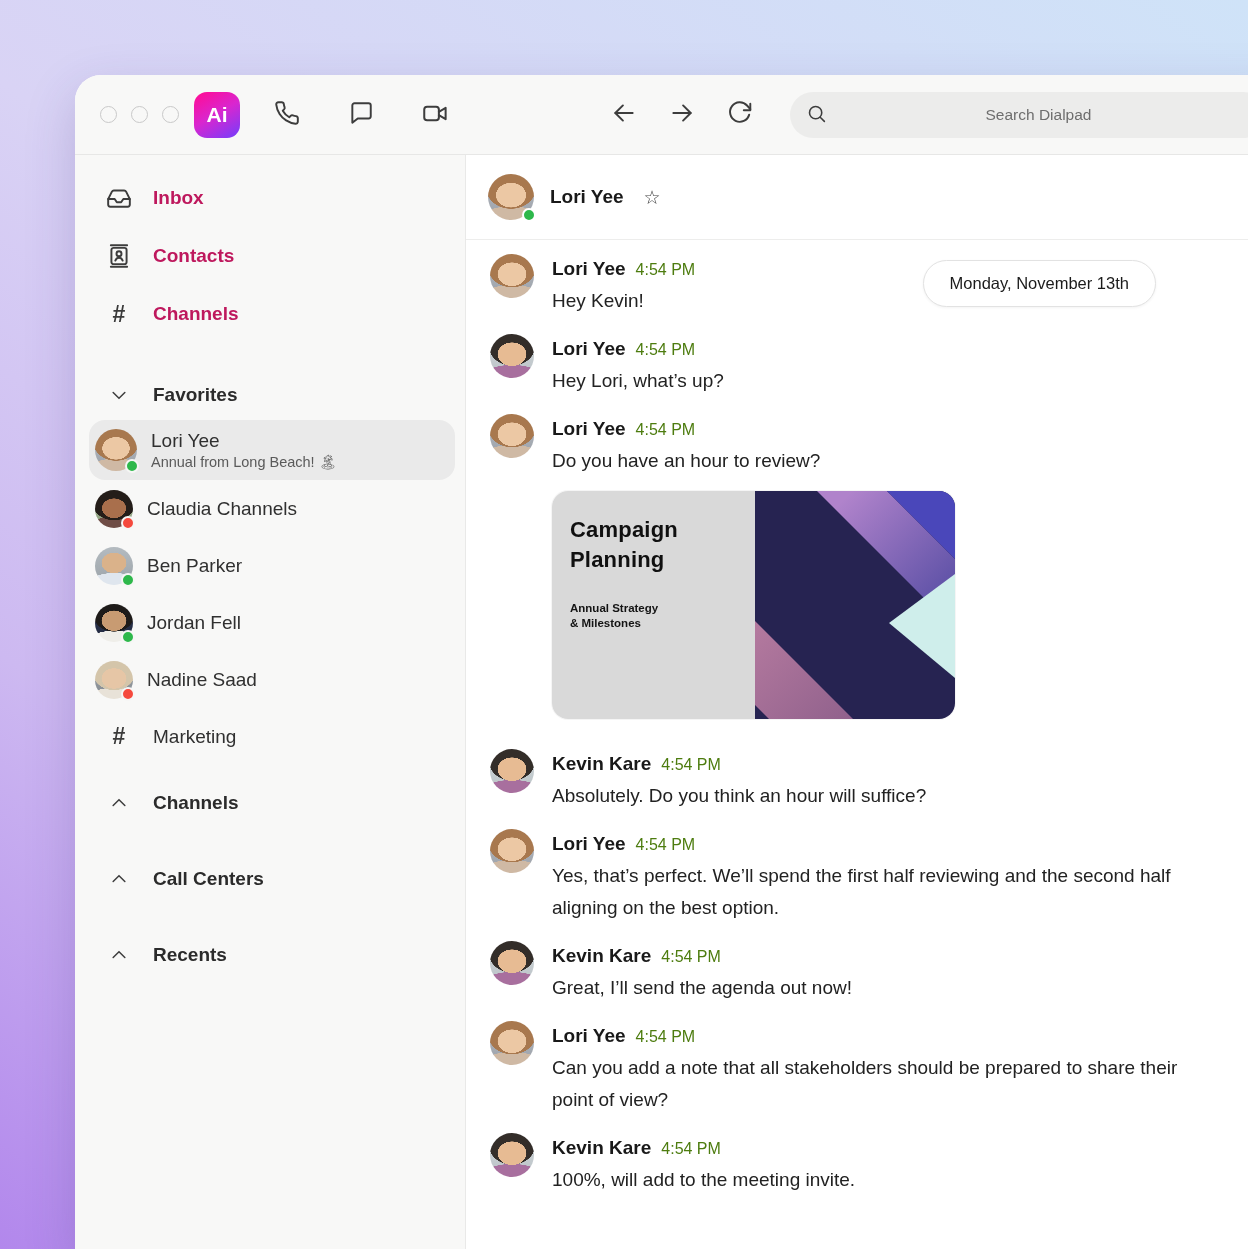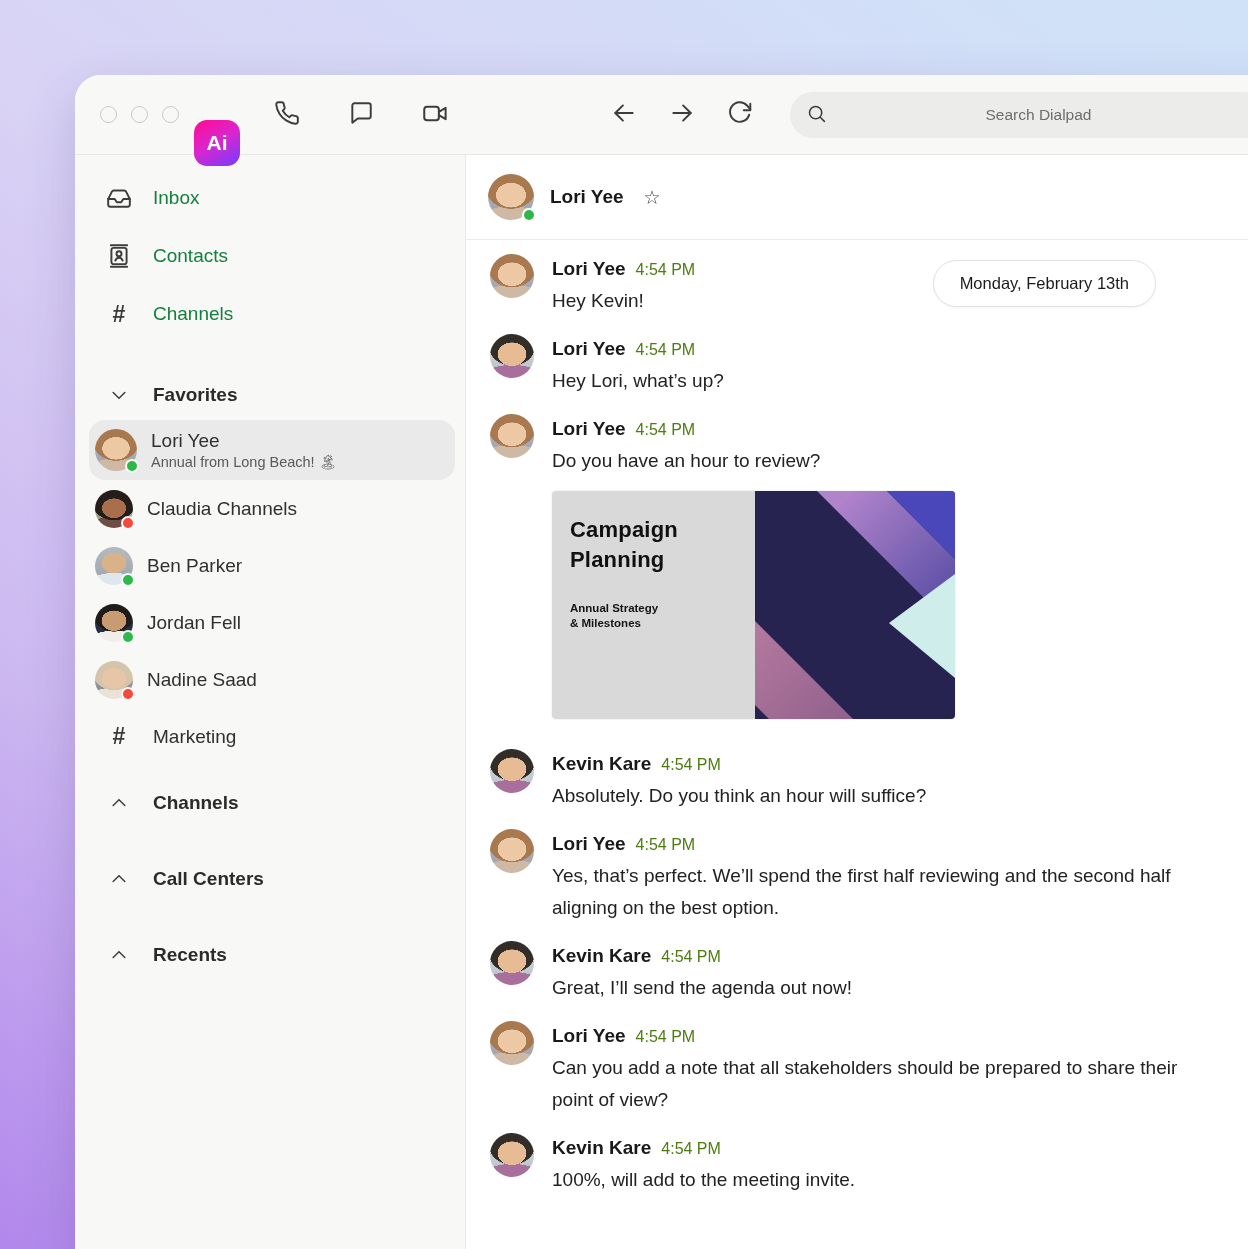--- a/index.html
+++ b/index.html
@@ -14,36 +14,36 @@
     background:#ffffff; border-radius:26px 0 0 0;
     box-shadow:0 18px 50px rgba(70,50,130,.22);
     display:flex; flex-direction:column; overflow:hidden;
   }
   
   .titlebar{ position:relative; height:80px; flex:none; background:#f8f8f7; border-bottom:1px solid #e7e7e6; }
   .traffic{ position:absolute; left:25px; top:31px; display:flex; gap:14px; }
   .traffic span{ width:17px; height:17px; border-radius:50%; border:1.6px solid #c9c9c9; background:transparent; }
   .logo{ position:absolute; left:119px; top:17px; width:46px; height:46px; border-radius:13px;
     background:linear-gradient(150deg,#fb0f9b 8%,#d926cf 48%,#7d3bf8 95%);
-    color:#fff; font-weight:700; font-size:21px; display:flex; align-items:center; justify-content:center;margin-top:28px; }
+    color:#fff; font-weight:700; font-size:21px; display:flex; align-items:center; justify-content:center; }
   .tb-icons{ position:absolute; left:191px; top:19px; display:flex; gap:32px; }
   .tb-icons .icon-btn, .nav-icons .icon-btn{ width:42px; height:42px; display:flex; align-items:center; justify-content:center; }
   svg.ic{ stroke:#3d3d3d; fill:none; stroke-width:1.8; stroke-linecap:round; stroke-linejoin:round; }
   .nav-icons{ position:absolute; left:528px; top:19px; display:flex; gap:16px; }
   .search-pill{ position:absolute; left:715px; right:22px; top:17px; height:46px; border-radius:23px;
     background:#ececeb; display:flex; align-items:center; padding:0 16px; }
   .search-pill input{ flex:1; border:none; outline:none; background:transparent; text-align:center;
     font-family:"Liberation Sans",sans-serif; font-size:15.5px; color:#5c5c5c; }
   .search-pill input::placeholder{ color:#6e6e6e; opacity:1; }
   
   .main{ flex:1; display:flex; min-height:0; }
   .sidebar{ width:391px; flex:none; background:#f8f8f7; border-right:1px solid #e9e9e8; padding-top:14px; }
   .side-row{ height:58px; display:flex; align-items:center; padding-left:30px; gap:20px; }
   .side-ic{ width:28px; display:flex; justify-content:center; }
-  .side-label{ font-size:19px; color:#15803d; font-weight:400; }
+  .side-label{ font-size:19px; color:#be185d; font-weight:700; }
   .hash{ font-size:23px; font-weight:600; color:#3a3a3a; }
   .sec-head{ height:44px; display:flex; align-items:center; padding-left:30px; gap:20px; margin-top:30px; }
   .sec-head .side-label{ font-weight:700; color:#2b2b2b; }
   .fav-row{ height:57px; display:flex; align-items:center; padding-left:20px; gap:14px; }
   .fav-name{ font-size:19px; color:#303030; }
   .fav-selected{ height:60px; margin:3px 10px 0 14px; background:#eaeaea; border-radius:16px;
     display:flex; align-items:center; padding-left:6px; gap:14px; }
   .fav-selected .texts{ display:flex; flex-direction:column; gap:2px; }
   .fav-status{ font-size:14.5px; color:#5a5a5a; }
   .collapse-row{ height:76px; display:flex; align-items:center; padding-left:30px; gap:20px; }
@@ -94,21 +94,21 @@
   .msg{ display:flex; gap:18px; margin-bottom:17px; }
   .msg .texts{ padding-top:0; }
   .msg-head{ display:flex; align-items:baseline; gap:10px; line-height:30px; }
   .msg-name{ font-size:19px; font-weight:700; color:#191919; }
   .msg-time{ font-size:16px; color:#4d7c0f; }
   .msg-text{ font-size:19px; color:#222; line-height:32px; max-width:635px; }
   .date-pill{ position:absolute; top:20px; right:132px; height:47px; padding:0 26px; border-radius:24px;
     background:#fff; border:1px solid #e2e2e2; box-shadow:0 1px 3px rgba(0,0,0,.05);
     display:flex; align-items:center; font-size:16.5px; color:#1b1b1b; }
   
-  .attach{ width:403px; height:228px; border-radius:4px; overflow:hidden; display:flex;
+  .attach{ width:403px; height:228px; border-radius:16px; overflow:hidden; display:flex;
     margin:14px 0 30px 62px; box-shadow:0 0 0 1px rgba(0,0,0,.04); }
   .attach-left{ width:203px; flex:none; background:#d9d9d9; padding:24px 14px 0 18px; }
   .attach-title{ font-size:22px; line-height:30px; font-weight:700; color:#101010; letter-spacing:.2px; }
   .attach-sub{ margin-top:26px; font-size:11.5px; line-height:15px; font-weight:700; color:#141414; }
   .attach-right{ flex:1; }
   .attach-right svg{ display:block; width:100%; height:100%; }
 </style>
 </head>
 <body>
 
@@ -291,21 +291,21 @@
     <div class="chat">
       <div class="chat-header">
         <span class="avatar av-h av-lori">
           <span class="dot online onwhite"></span>
         </span>
         <span class="chat-title">Lori Yee</span>
         <span class="star">☆</span>
       </div>
 
       <div class="messages">
-        <div class="date-pill">Monday, February 13th</div>
+        <div class="date-pill">Monday, November 13th</div>
 
         <div class="msg">
           <span class="avatar av-c av-lori"></span>
           <div class="texts">
             <div class="msg-head">
               <span class="msg-name">Lori Yee</span>
               <span class="msg-time">4:54 PM</span>
             </div>
             <div class="msg-text">Hey Kevin!</div>
           </div>

